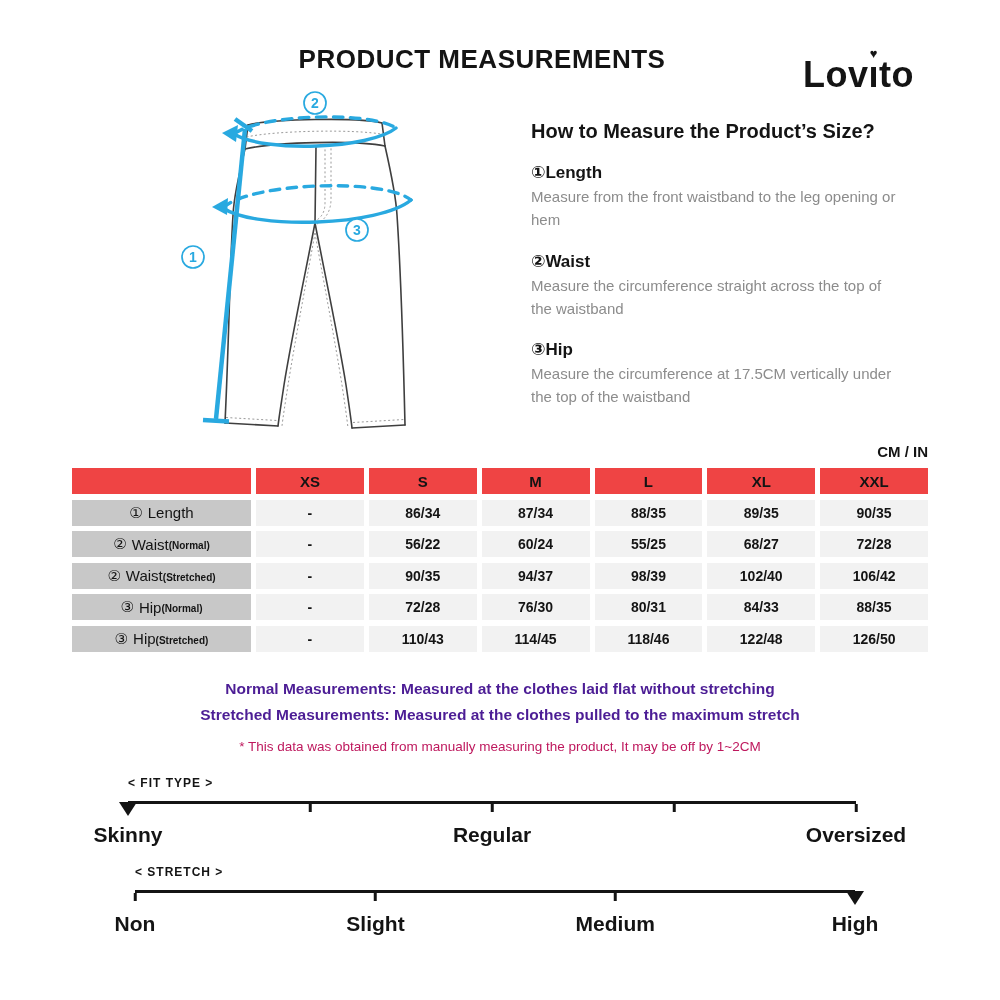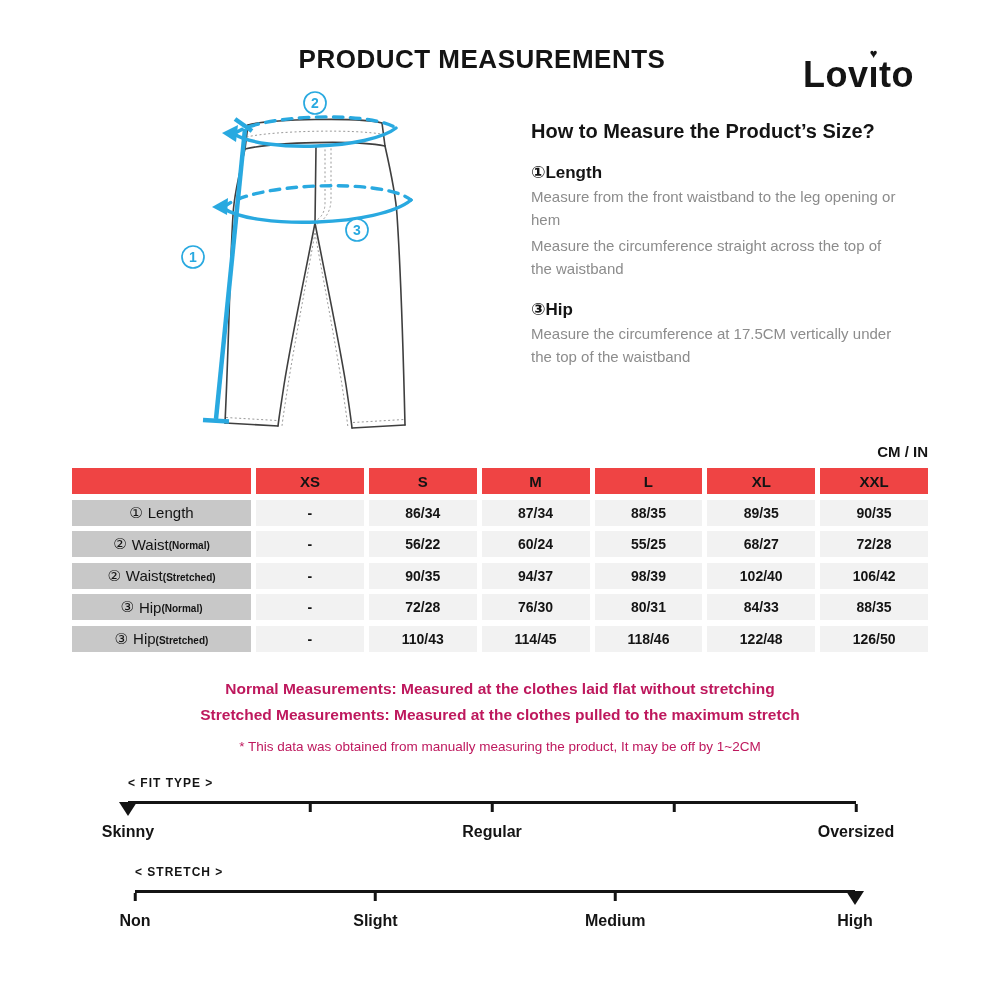--- a/index.html
+++ b/index.html
@@ -21,32 +21,32 @@
   .unit{position:absolute;top:443px;right:72px;font-size:15px;font-weight:700;}
 
   .chart{position:absolute;left:72px;top:468px;width:856px;display:grid;grid-template-columns:179px repeat(6,1fr);gap:5.5px 5px;}
   .cell{height:26px;display:flex;align-items:center;justify-content:center;font-size:14px;}
   .th{background:#ef4444;font-weight:700;font-size:15px;}
   .rowlab{background:#c8c8c8;font-size:15px;}
   .rowlab .num{margin-right:5px;font-size:15px;}
   .rowlab .sub{font-size:10px;font-weight:700;margin-top:3px;}
   .val{background:#f2f2f2;font-weight:700;}
 
-  .notes{position:absolute;top:676px;left:0;width:1000px;text-align:center;font-size:15.5px;font-weight:600;line-height:1.7;color:#be185d;}
+  .notes{position:absolute;top:676px;left:0;width:1000px;text-align:center;font-size:15.5px;font-weight:600;line-height:1.7;color:#4c1d95;}
   .disclaimer{position:absolute;top:739px;left:0;width:1000px;text-align:center;font-size:13.5px;font-weight:500;color:#be185d;}
 
   .slider{position:absolute;}
   .slider.fit{left:128px;top:776px;width:728px;}
   .slider.stretch{left:135px;top:865px;width:720px;}
   .s-title{font-size:12px;font-weight:700;letter-spacing:1px;margin-bottom:11px;}
   .s-track{position:relative;border-top:3.5px solid #141414;height:12px;}
   .s-tick{position:absolute;top:0;width:2.5px;height:8px;background:#141414;transform:translateX(-50%);}
   .s-marker{position:absolute;top:-2px;width:0;height:0;border-left:9px solid transparent;border-right:9px solid transparent;border-top:14px solid #141414;transform:translateX(-50%);}
   .s-labels{position:relative;height:20px;margin-top:7px;}
-  .s-labels span{position:absolute;transform:translateX(-50%);font-size:16px;font-weight:700;white-space:nowrap;}
+  .s-labels span{position:absolute;transform:translateX(-50%);font-size:21px;font-weight:700;white-space:nowrap;}
 </style>
 </head>
 <body>
 
 <div class="page">
 
   <div class="title">PRODUCT MEASUREMENTS</div>
 
   <div class="brand"><span>Lov</span><span class="i-wrap"><span class="heart">♥</span><span>ı</span></span><span>to</span></div>
 
@@ -104,20 +104,21 @@
       <circle cx="212" cy="145" r="11" fill="#ffffff" stroke="#29a9e0" stroke-width="1.7"></circle>
       <text x="212" y="150" text-anchor="middle" font-size="14" font-weight="bold" fill="#29a9e0">3</text>
     </g>
   </svg>
 
   <div class="howto">
     <div class="howto-h">How to Measure the Product’s Size?</div>
     <div id="howto-items">
         <div class="hi-name">①Length</div>
         <div class="hi-desc">Measure from the front waistband to the leg opening or hem</div>
+        <div class="hi-name">②Waist</div>
         <div class="hi-desc">Measure the circumference straight across the top of the waistband</div>
         <div class="hi-name">③Hip</div>
         <div class="hi-desc">Measure the circumference at 17.5CM vertically under the top of the waistband</div>
       </div>
   </div>
 
   <div class="unit">CM / IN</div>
 
   <div class="chart" id="size-chart">
       <div class="cell th"></div>

